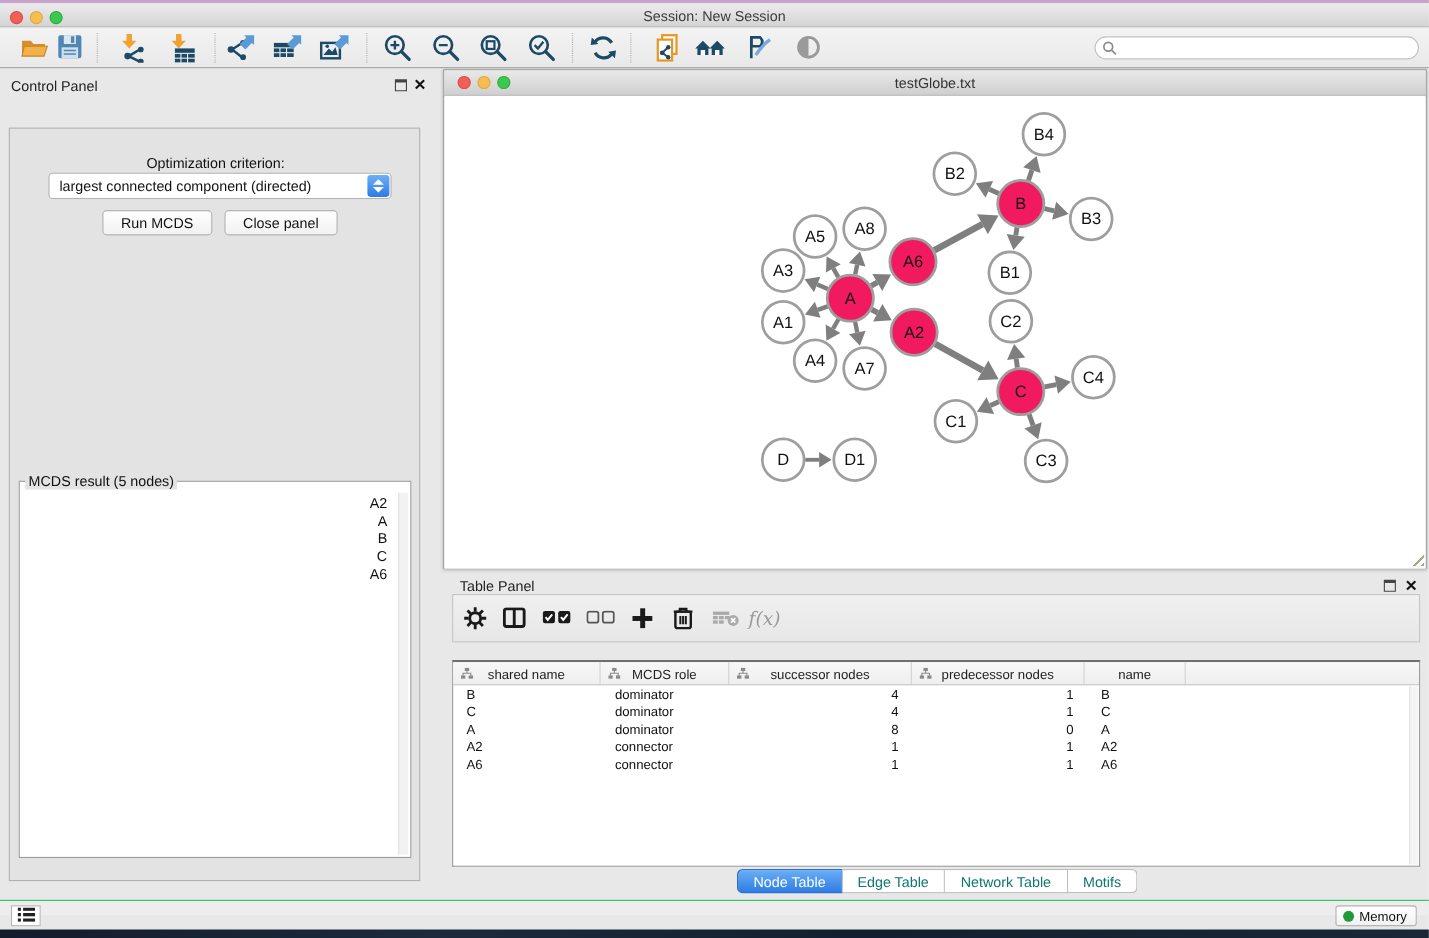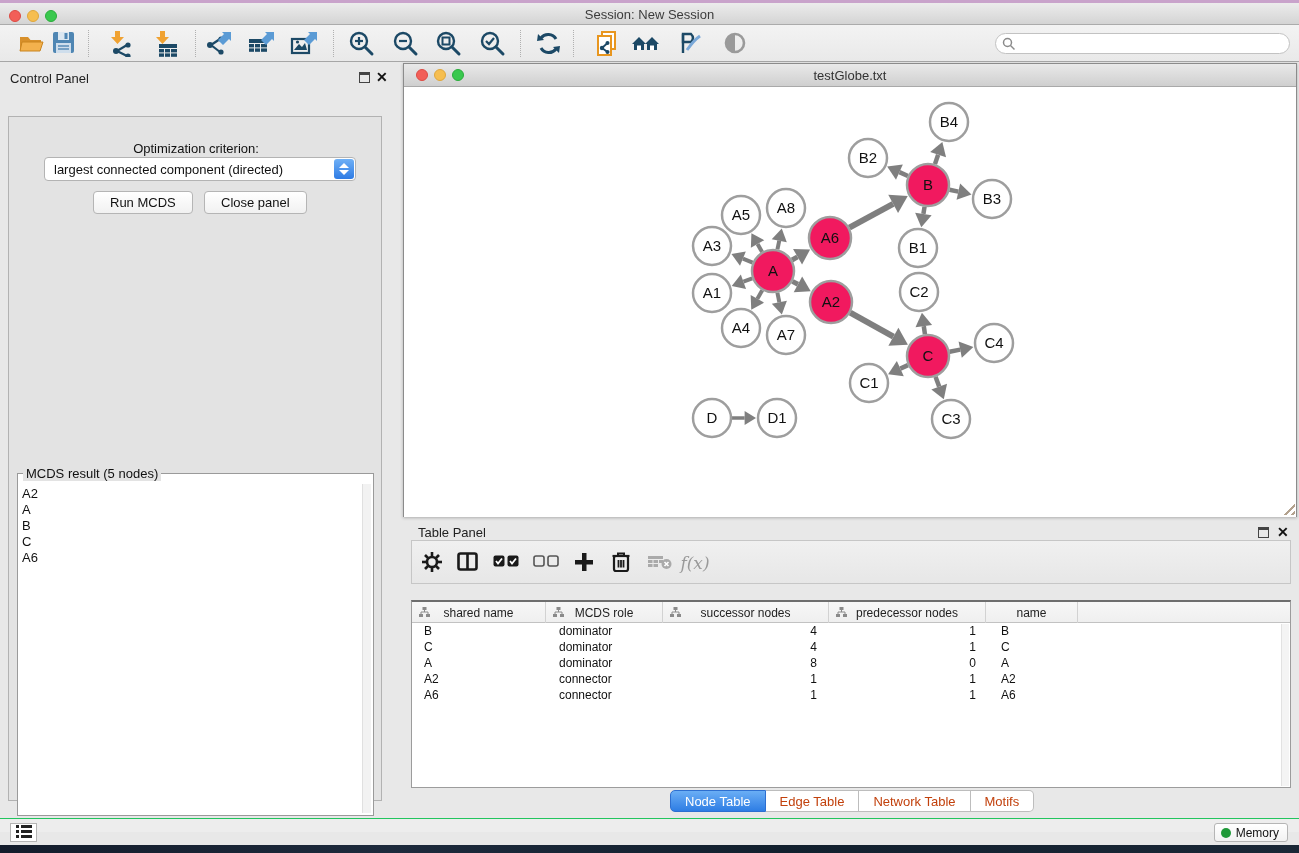--- a/index.html
+++ b/index.html
@@ -49,22 +49,22 @@
     border:1px solid #b3b3b3; border-radius:4px; cursor:pointer; }
   .opt-select .val { position:absolute; left:9px; top:4px; font-size:13px; color:#111; }
   .opt-stepper { position:absolute; right:1px; top:1px; width:20px; height:20px; border-radius:3px;
     background:linear-gradient(#6fb0f6,#2e7be4); }
   .chev { position:absolute; left:5px; width:0; height:0; border-left:5px solid transparent; border-right:5px solid transparent; }
   .chev.up { top:4px; border-bottom:5px solid #fff; }
   .chev.down { bottom:4px; border-top:5px solid #fff; }
   .cp-btn { position:absolute; top:74px; height:23px; background:linear-gradient(#ffffff,#f1f1f1);
     border:1px solid #b5b5b5; border-radius:4px; font-family:"Liberation Sans",sans-serif;
     font-size:13px; color:#111; cursor:pointer; padding:0 16px; }
-  .result-box { position:absolute; left:8px; top:356px; width:357px; height:343px;
-    border:1px solid #9a9a9a; background:#fff; }
+  .result-box { position:absolute; left:8px; top:320px; width:357px; height:343px;
+    border:1px solid #9a9a9a; background:#fff;text-align:right; }
   .result-legend { position:absolute; left:5px; top:-8px; background:#e3e3e3; padding:0 3px; font-size:13px; color:#111; }
   .result-list { position:absolute; left:4px; top:12px; width:330px; }
   .result-item { font-size:13px; line-height:16px; color:#111; }
   .result-scroll { position:absolute; right:2px; top:10px; bottom:2px; width:9px; background:#f2f2f2; border-left:1px solid #e0e0e0; }
 
   
   .net-window { position:absolute; left:403px; top:63px; width:894px; height:454px;
     border:1px solid #8b8b8b; background:#fff; box-shadow:0 1px 3px rgba(0,0,0,.25); }
   .net-titlebar { position:absolute; left:0; top:0; width:100%; height:23px;
     background:linear-gradient(#e9e9e9,#cfcfcf); border-bottom:1px solid #a9a9a9; }
@@ -85,21 +85,21 @@
   .tp-head { display:flex; height:21px; background:linear-gradient(#f7f7f7,#efefef); border-bottom:1px solid #c2c2c2; }
   .th-cell { position:relative; height:21px; border-right:1px solid #d2d2d2; font-size:12px; color:#222;
     display:flex; align-items:center; justify-content:center; cursor:pointer; }
   .th-cell .sort-ic { position:absolute; left:7px; top:5px; }
   .tp-row { display:flex; height:16px; }
   .td-cell { font-size:12px; color:#111; height:16px; line-height:16px; white-space:nowrap; overflow:hidden; }
   .tp-scroll { position:absolute; right:1px; top:22px; bottom:1px; width:8px; background:#f4f4f4; border-left:1px solid #e2e2e2; }
 
   .tp-tabs { position:absolute; left:670px; top:790px; height:22px; display:flex; }
   .tp-tab { height:22px; padding:0 14px; background:#fff; border:1px solid #bdbdbd; border-left:none;
-    font-size:13px; color:#c2410c; display:flex; align-items:center; cursor:pointer; }
+    font-size:13px; color:#0f766e; display:flex; align-items:center; cursor:pointer; }
   .tp-tab:first-child { border-left:1px solid #bdbdbd; border-radius:5px 0 0 5px; }
   .tp-tab:last-child { border-radius:0 5px 5px 0; }
   .tp-tab.active { background:linear-gradient(#6aaef5,#2e7de4); border-color:#2d6fd0; color:#fff; }
 
   
   .statusbar { position:absolute; left:0; top:818px; width:100%; height:14px;
     background:#ededed; border-top:1px solid #22c55e; }
   .status-list-btn { position:absolute; left:10px; top:4px; width:27px; height:19px;
     background:#fff; border:1px solid #b5b5b5; cursor:pointer; }
   .memory-btn { position:absolute; right:11px; top:4px; height:19px; padding:0 8px 0 6px;

